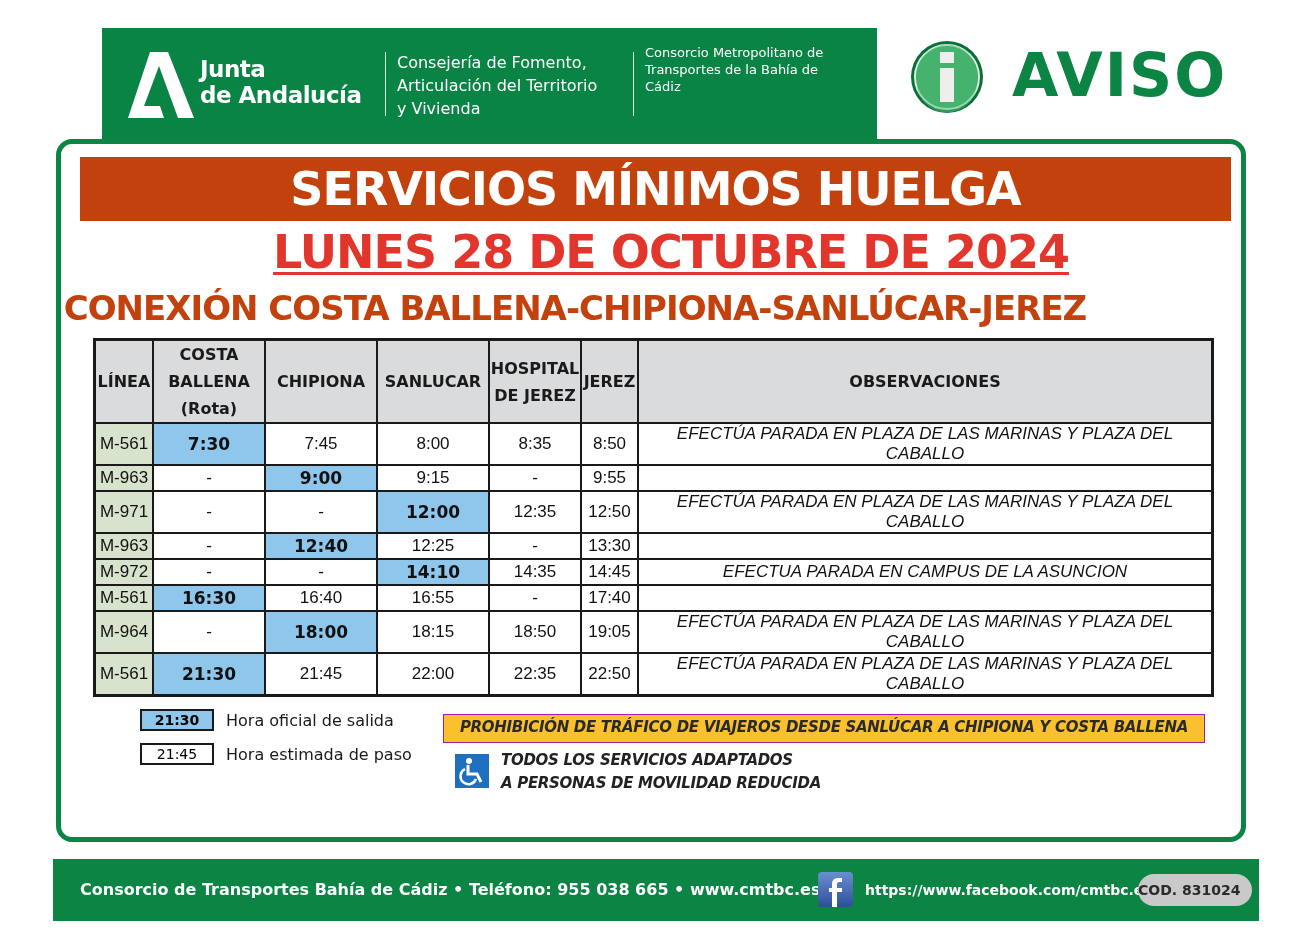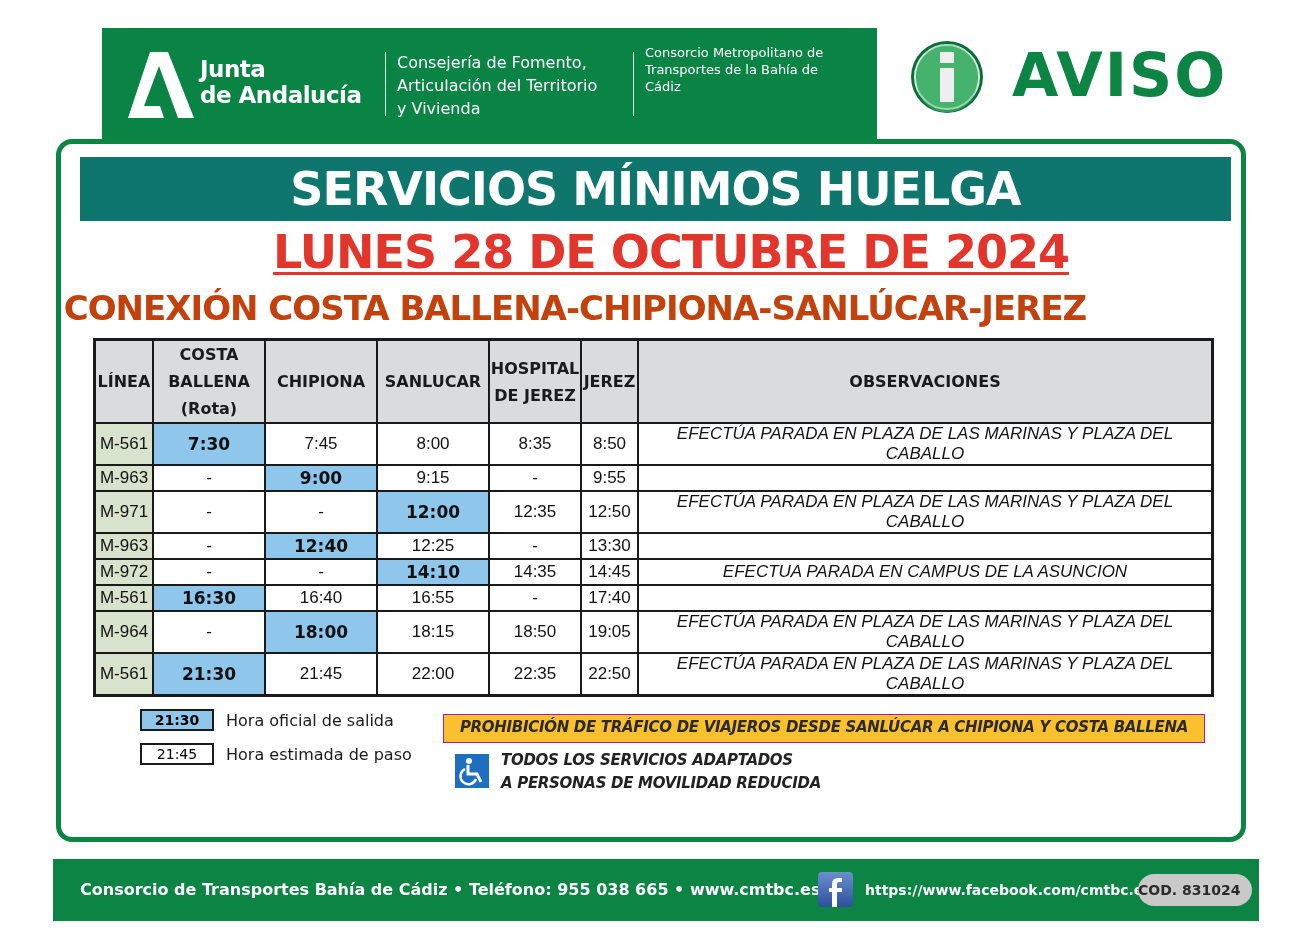--- a/index.html
+++ b/index.html
@@ -18,21 +18,21 @@
   .consorcio { position:absolute; left:543px; top:16px; font-family:"DejaVu Sans", sans-serif; font-size:13px; line-height:17px; }
   .aviso-icon { position:absolute; left:910px; top:40px; width:74px; height:74px; }
   .aviso-text { position:absolute; left:1012px; top:38px; font-family:"DejaVu Sans", sans-serif; font-weight:bold; font-size:60px; line-height:74px; color:#0b8444; letter-spacing:2px; }
 
   .frame {
     position:absolute; left:56px; top:139px; width:1190px; height:703px;
     border:5px solid #0b8444; border-radius:16px; box-sizing:border-box;
   }
   .title-bar {
     position:absolute; left:80px; top:157px; width:1151px; height:64px;
-    background:#0f766e; color:#fff; text-align:center;
+    background:#c2410c; color:#fff; text-align:center;
     font-family:"DejaVu Sans", sans-serif; font-weight:bold; font-size:46px; line-height:64px; letter-spacing:-1px;
   }
   .date-title {
     position:absolute; left:0; width:1310px; top:224px; text-align:center;
     color:#e2352b; font-family:"DejaVu Sans", sans-serif; font-weight:bold; font-size:46px; line-height:56px; letter-spacing:-1px;padding-left:16px;
   }
   .date-title span { text-decoration:underline; text-decoration-thickness:3px; text-underline-offset:4px; }
   .route-title {
     position:absolute; left:0; width:1150px; top:286px; text-align:center;
     color:#c2410c; font-family:"DejaVu Sans", sans-serif; font-weight:bold; font-size:34px; line-height:44px; letter-spacing:-1px;

